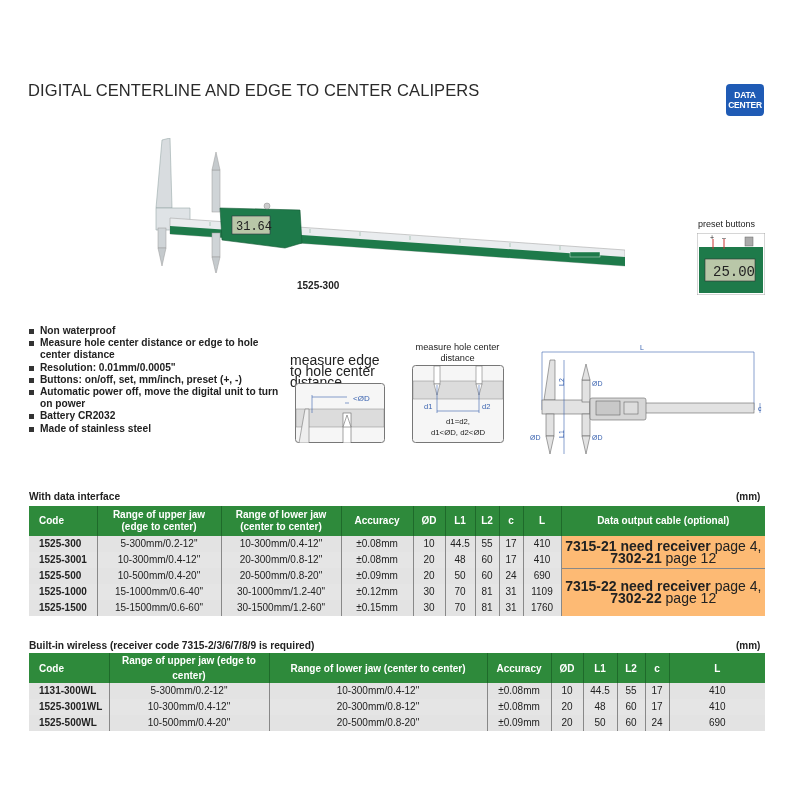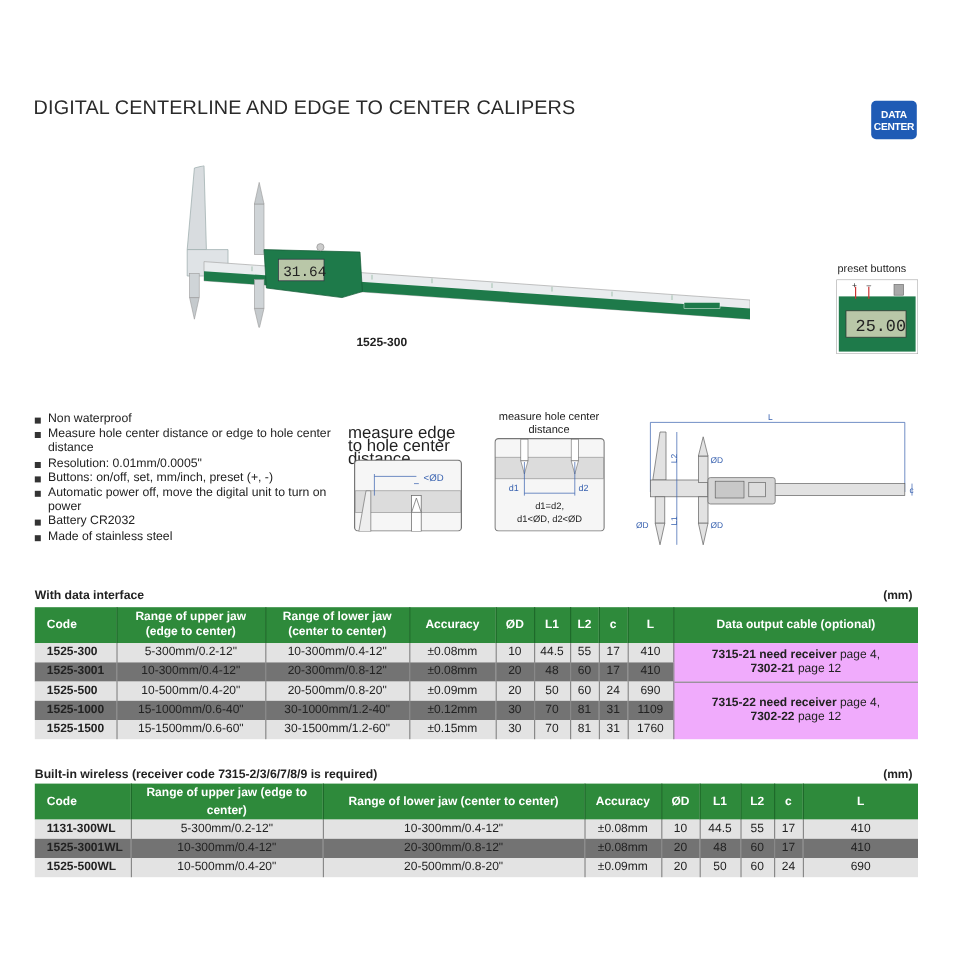--- a/index.html
+++ b/index.html
@@ -9,45 +9,45 @@
   .title { position: absolute; left: 28px; top: 81px; font-size: 16.5px; font-weight: normal; color: #2a2a2a; letter-spacing: 0.1px; }
 
   .badge { position: absolute; left: 726px; top: 84px; width: 38px; height: 32px; background: #1f5bb5; border-radius: 4px; color: #fff; font-weight: bold; font-size: 8.5px; line-height: 10px; text-align: center; padding-top: 6px; letter-spacing: -0.2px; }
 
   .product-image { position: absolute; left: 150px; top: 138px; width: 475px; height: 135px; }
   .model-label { position: absolute; left: 297px; top: 280px; font-size: 10px; font-weight: bold; color: #222; }
 
   .preset-label { position: absolute; left: 698px; top: 219px; font-size: 9px; color: #222; }
   .preset-img { position: absolute; left: 697px; top: 233px; width: 68px; height: 62px; }
 
-  .features { position: absolute; left: 28px; top: 344px; width: 260px; list-style: none; font-size: 10.2px; line-height: 12.2px; color: #222; }
+  .features { position: absolute; left: 28px; top: 325px; width: 260px; list-style: none; font-size: 10.2px; line-height: 12.2px; color: #222; font-weight: bold; }
   .features li { position: relative; padding-left: 12px; }
   .features li::before { content: ""; position: absolute; left: 1px; top: 4px; width: 5px; height: 5px; background: #333; }
 
   .diag1-label { position: absolute; left: 290px; top: 355px; width: 100px; text-align: left; font-size: 14px; line-height: 11px; color: #222; }
   .diag1 { position: absolute; left: 295px; top: 383px; width: 90px; height: 60px; }
   .diag2-label { position: absolute; left: 410px; top: 342px; width: 95px; text-align: center; font-size: 9.2px; line-height: 11px; color: #222; }
   .diag2 { position: absolute; left: 412px; top: 365px; width: 92px; height: 78px; }
   .diag3 { position: absolute; left: 530px; top: 340px; width: 260px; height: 130px; }
 
   .section-title { position: absolute; font-size: 10.2px; font-weight: bold; color: #222; }
   .unit { position: absolute; font-size: 10px; font-weight: bold; color: #222; }
 
   table { position: absolute; border-collapse: collapse; font-size: 10px; color: #222; }
   th { background: #2e8a3b; color: #fff; font-weight: bold; text-align: center; border-left: 1px solid #1e6a2a; padding: 0 2px; }
   th:first-child { border-left: none; margin-top: 48px; }
   td { text-align: center; border-left: 1px solid #888; padding: 0 2px; white-space: nowrap; }
   td:first-child { border-left: none; font-weight: bold; text-align: left; padding-left: 10px; }
   tr.odd td { background: #e3e3e3; }
-  tr.even td { background: #737373; }
+  tr.even td { background: #e5e5e5; }
 
   .t1 { left: 29px; top: 506px; width: 736px; }
   .t1 th { height: 30px; line-height: 12px; }
   .t1 td { height: 16px; line-height: 16px; }
-  .t1 td.cable { background: #f0abfc; font-size: 10px; line-height: 12px; white-space: normal; border-left: 1px solid #888; }
+  .t1 td.cable { background: #fdba74; font-size: 14px; line-height: 12px; white-space: normal; border-left: 1px solid #888; }
   .t1 tr.sep td.cable { border-top: 1px solid #888; }
   .cable b { font-weight: bold; }
 
   .t2 { left: 29px; top: 653px; width: 736px; }
   .t2 th { height: 15px; line-height: 15px; }
   .t2 td { height: 16px; line-height: 16px; }
 </style>
 </head>
 <body>
 

